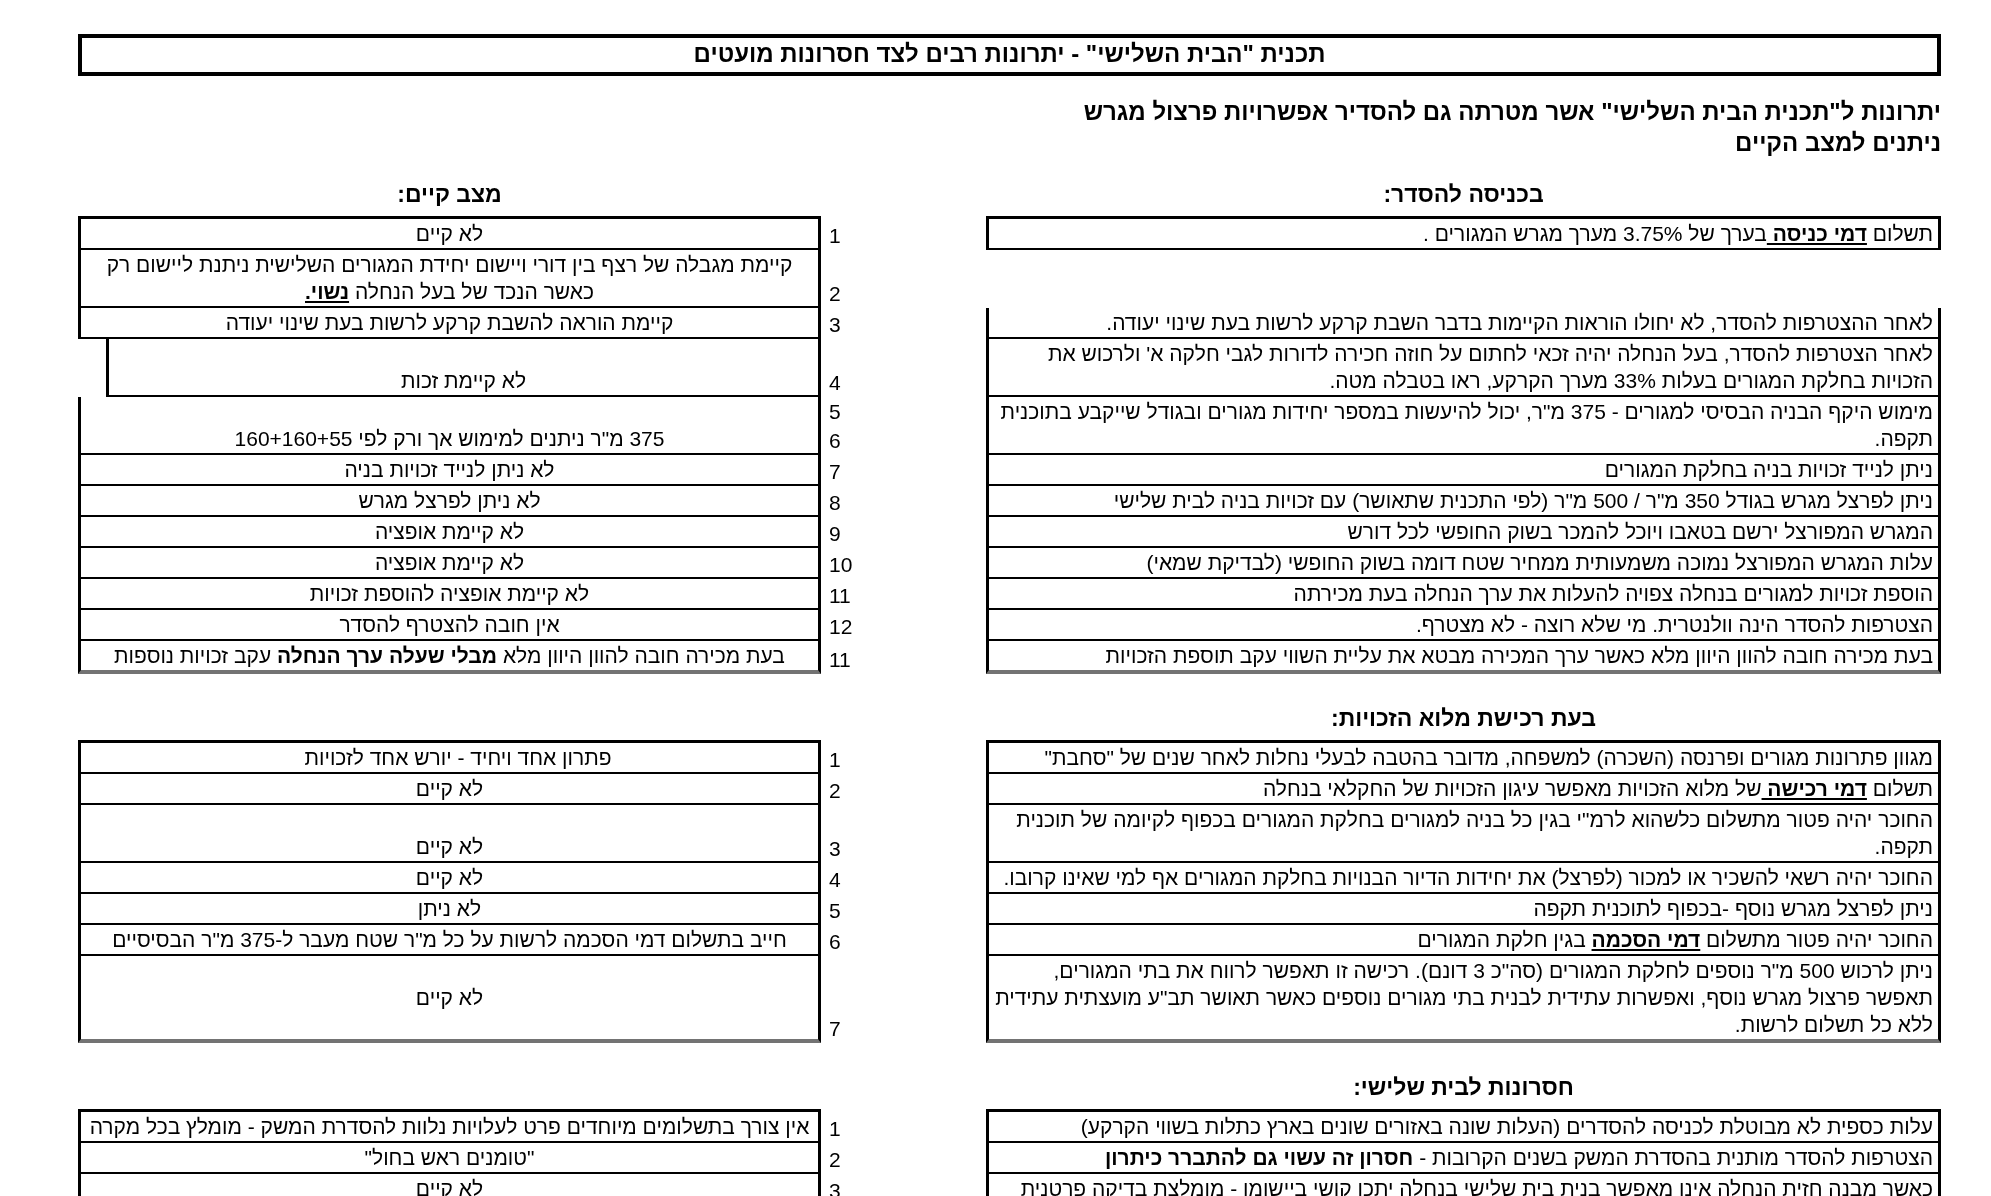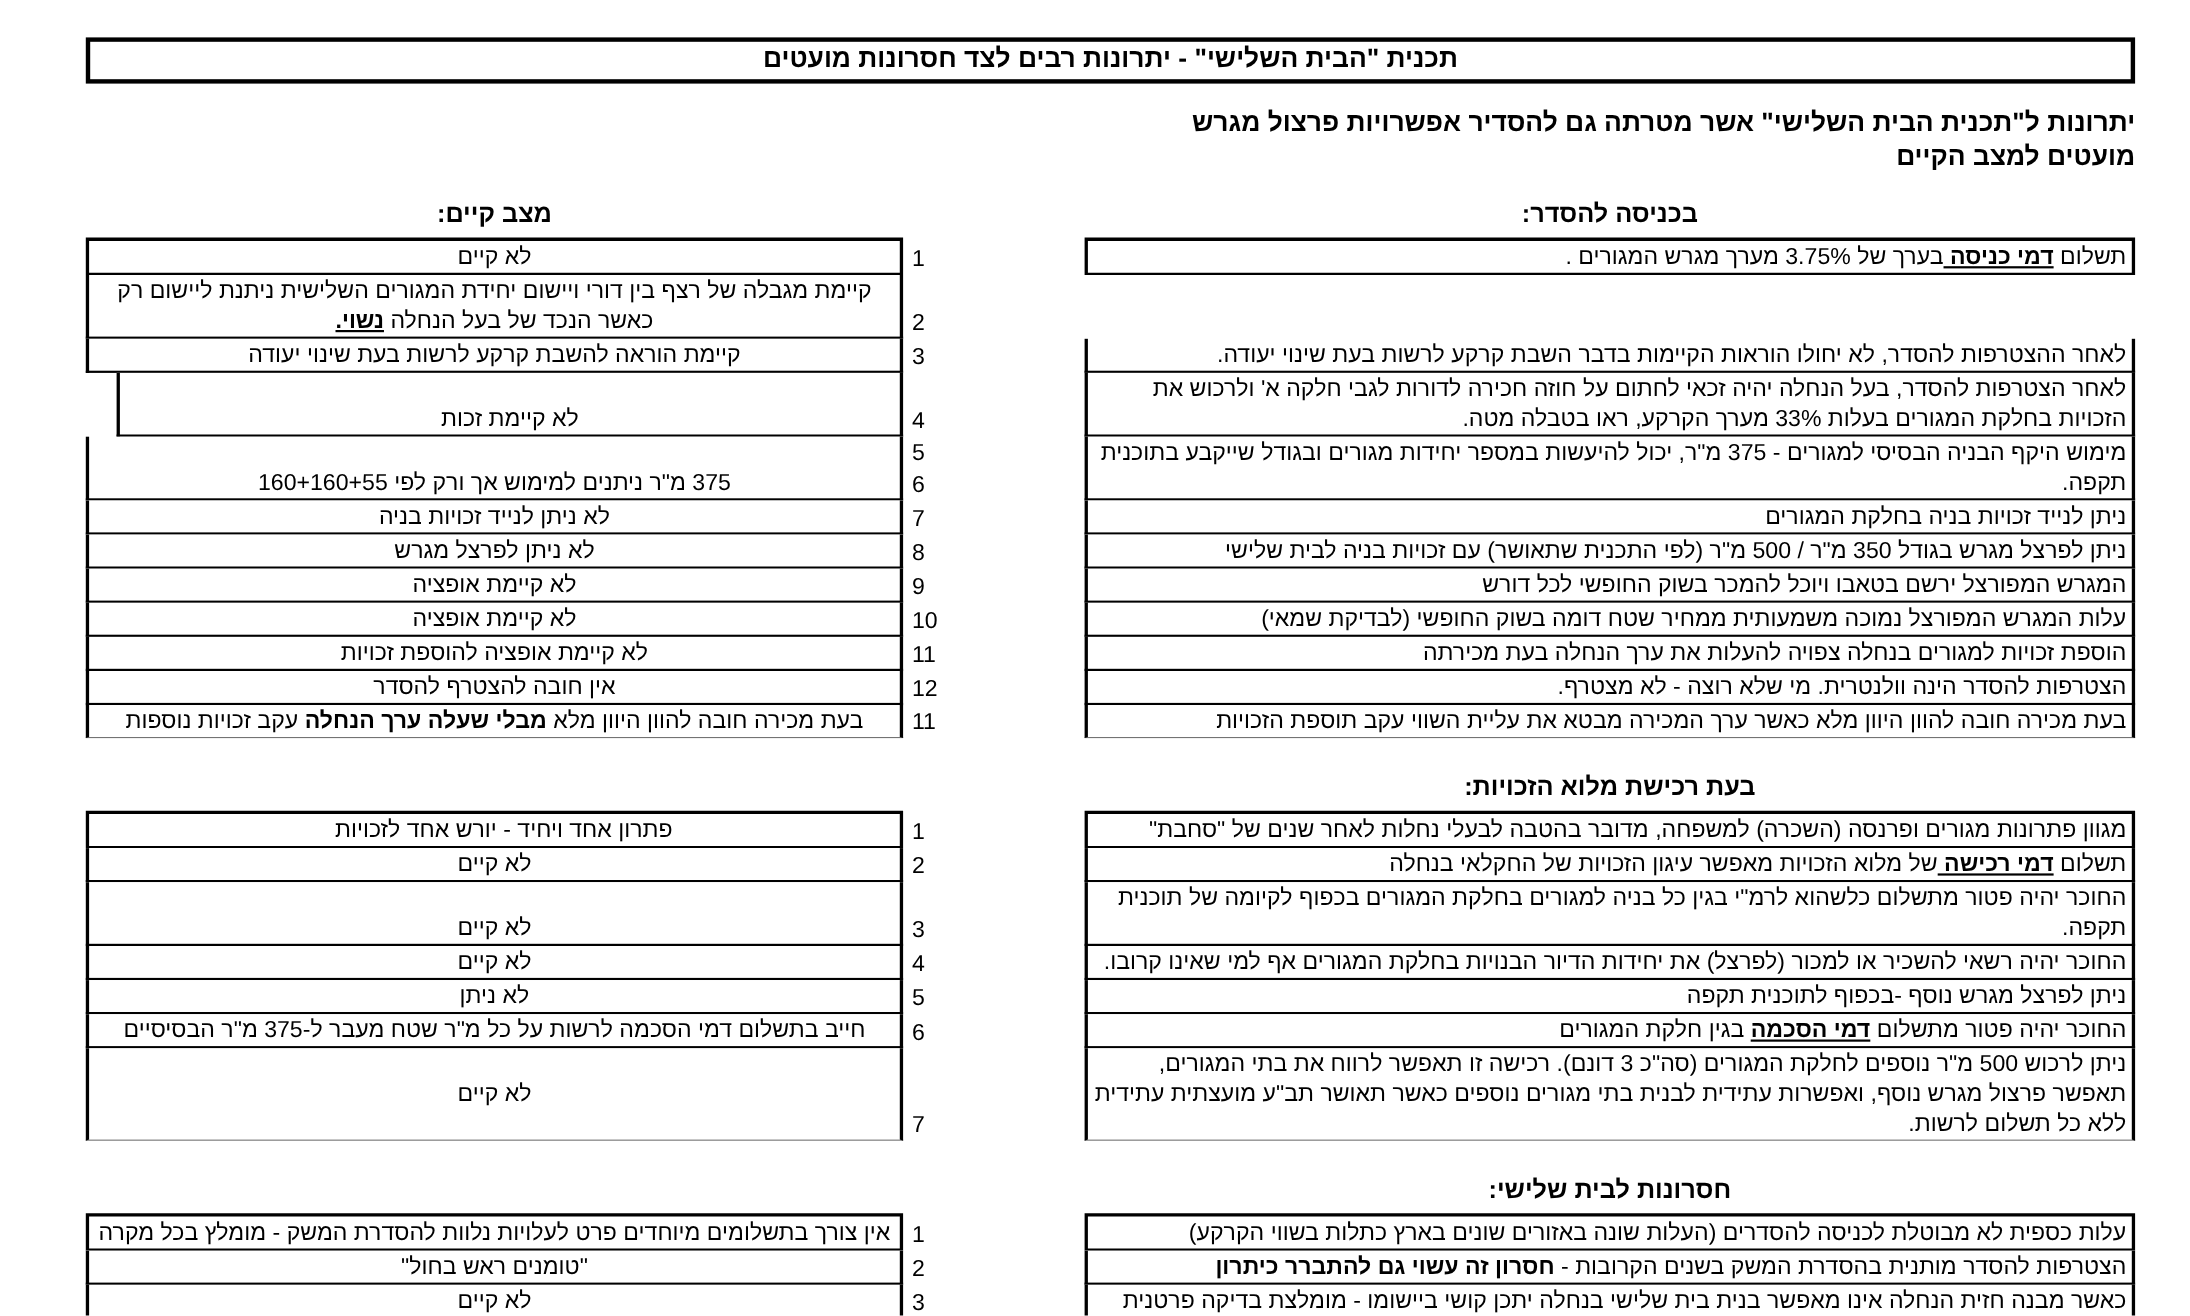--- a/index.html
+++ b/index.html
@@ -19,42 +19,42 @@
   .sec-title{
     grid-row:1;display:flex;align-items:flex-end;justify-content:center;
     font-weight:bold;font-size:23px;min-height:30px;padding-bottom:8px;
   }
   .cell{
     font-size:21px;line-height:27px;
     border-left:3px solid #000;border-right:3px solid #000;border-bottom:2px solid #000;
     background:#fff;
   }
   .cell.first{border-top:3px solid #000;}
-  .cell.last{border-bottom:1px solid #737373;}
+  .cell.last{border-bottom:4px solid #737373;}
   .rcell{grid-column:1;text-align:right;padding:1px 5px;}
   .rcell.center{text-align:center;}
   .lcell{grid-column:4;display:flex;align-items:flex-end;justify-content:center;padding:1px 4px;}
   .lcell.vcenter{align-items:center;}
   .lcell .inner{width:100%;text-align:center;}
   .rownum{
     grid-column:3;display:flex;align-items:flex-end;justify-content:flex-end;
     font-size:21px;line-height:26px;padding:0 0 1px 8px;
   }
   .seg-b{font-weight:bold;}
   .seg-u{text-decoration:underline;}
 </style>
 </head>
 <body>
 
 <div class="content">
   <div class="title-box">תכנית "הבית השלישי" - יתרונות רבים לצד חסרונות מועטים</div>
 
   <div class="intro">
     <div>יתרונות ל"תכנית הבית השלישי" אשר מטרתה גם להסדיר אפשרויות פרצול מגרש</div>
-    <div>מועטים למצב הקיים</div>
+    <div>ניתנים למצב הקיים</div>
   </div>
 
   <div class="section">
       <div class="sec-title" style="grid-column: 1;">בכניסה להסדר:</div>
       <div class="sec-title" style="grid-column: 4;">מצב קיים:</div>
       <div class="cell rcell first" style="grid-area: 2 / 1 / span 1;"><span>תשלום </span><span class="seg-b seg-u">דמי כניסה </span><span>בערך של 3.75% מערך מגרש המגורים .</span></div>
       <div class="cell lcell first" style="grid-area: 2 / 4 / span 1;">
         <div class="inner"><span>לא קיים</span></div>
       </div>
       <div class="rownum" style="grid-area: 2 / 3; min-height: 29px;">1</div>

